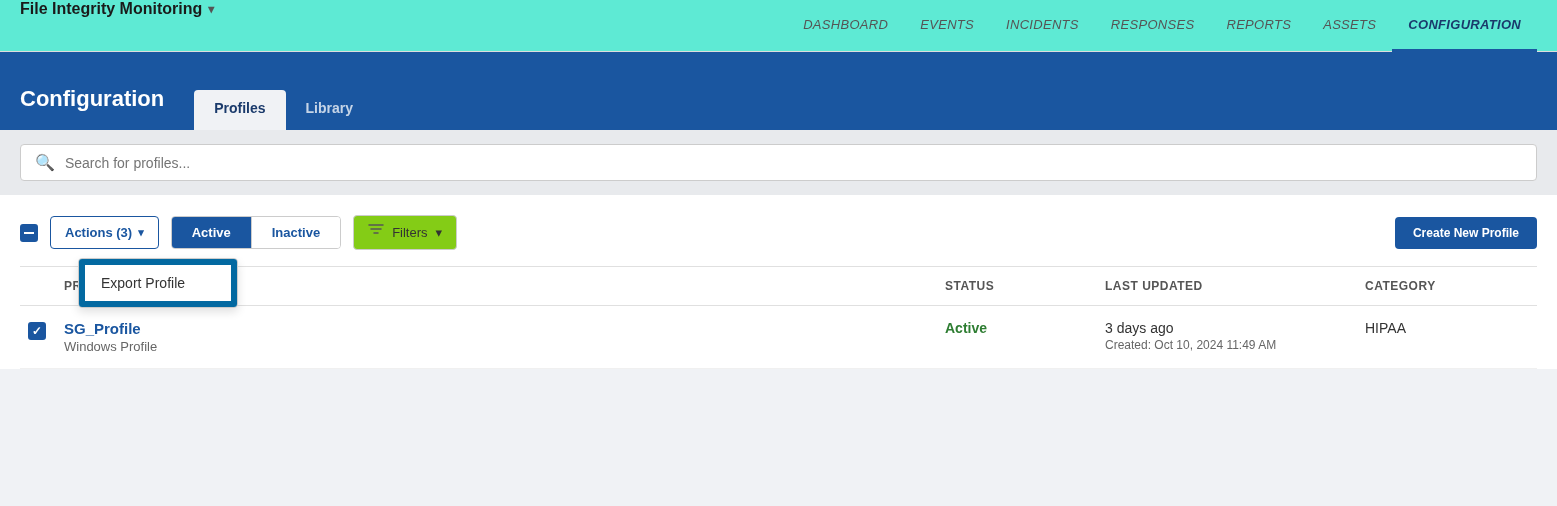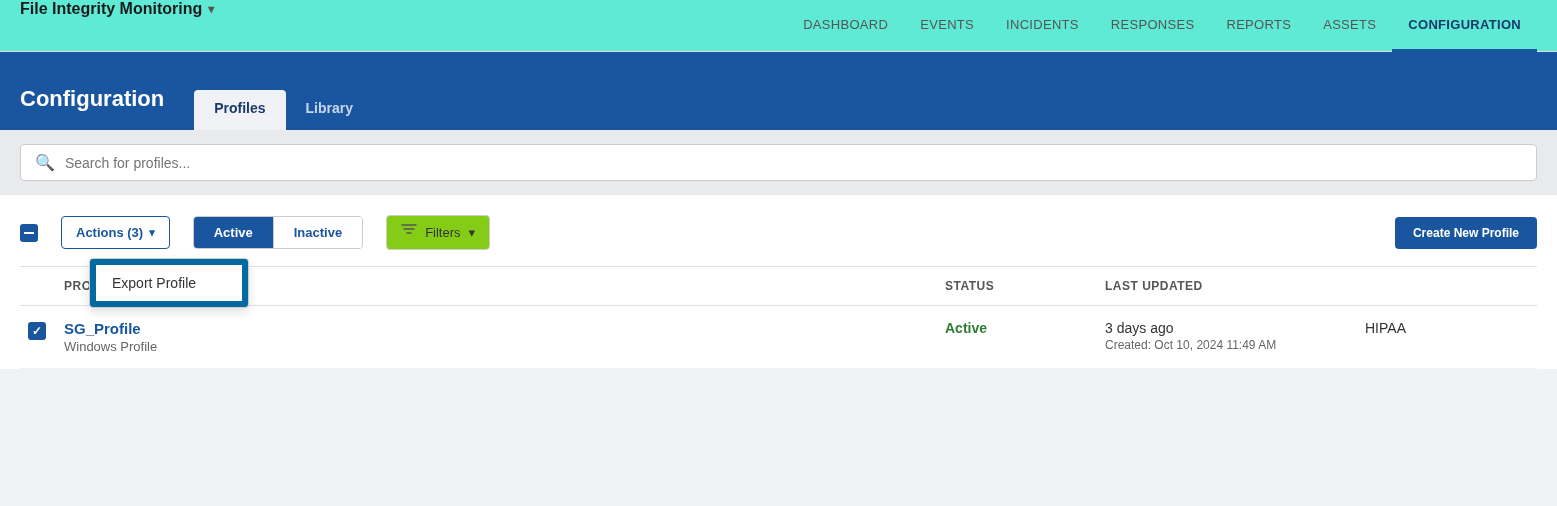--- a/index.html
+++ b/index.html
@@ -26,20 +26,21 @@
     }
     .app-title-chevron {
       color: #555;
       font-size: 12px;
     }
     .nav-links {
       display: flex;
       align-items: center;
       gap: 0;
       margin-left: auto;
+      font-style: italic;
     }
     .nav-link {
       padding: 0 16px;
       height: 52px;
       display: flex;
       align-items: center;
       font-size: 13px;
       font-weight: 500;
       color: #555;
       text-decoration: none;
@@ -117,21 +118,21 @@
     
     .main-content {
       background: #fff;
       padding: 20px 20px 0;
     }
 
     
     .toolbar {
       display: flex;
       align-items: center;
-      gap: 23px;
+      gap: 12px;
       padding-bottom: 16px;
       position: relative;
     }
     .checkbox-minus {
       width: 18px;
       height: 18px;
       background: #1a56a0;
       border: 2px solid #1a56a0;
       border-radius: 3px;
       display: flex;
@@ -379,20 +380,21 @@
     </button>
 
     <button class="create-btn">Create New Profile</button>
   </div>
 
   <div class="table-header">
     <div class="th"></div>
     <div class="th">PROFILE</div>
     <div class="th">STATUS</div>
     <div class="th">LAST UPDATED</div>
+    <div class="th">CATEGORY</div>
   </div>
 
   <div class="table-row">
     <div class="td">
       <div class="checkbox-checked">
         <span class="checkmark">✓</span>
       </div>
     </div>
     <div class="td">
       <div class="profile-name">SG_Profile</div>

